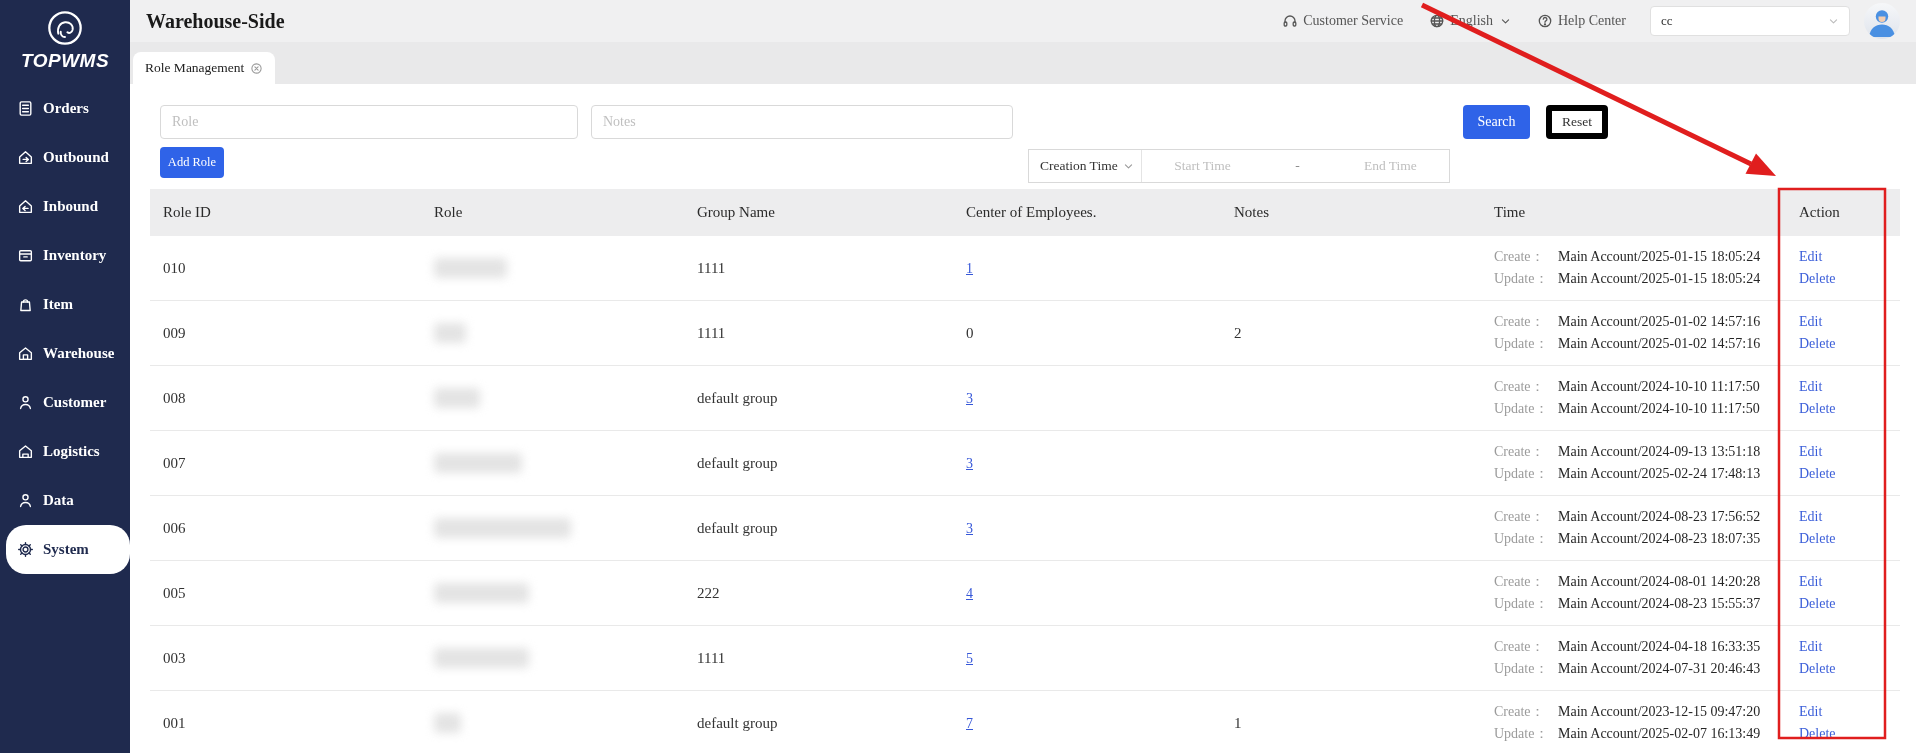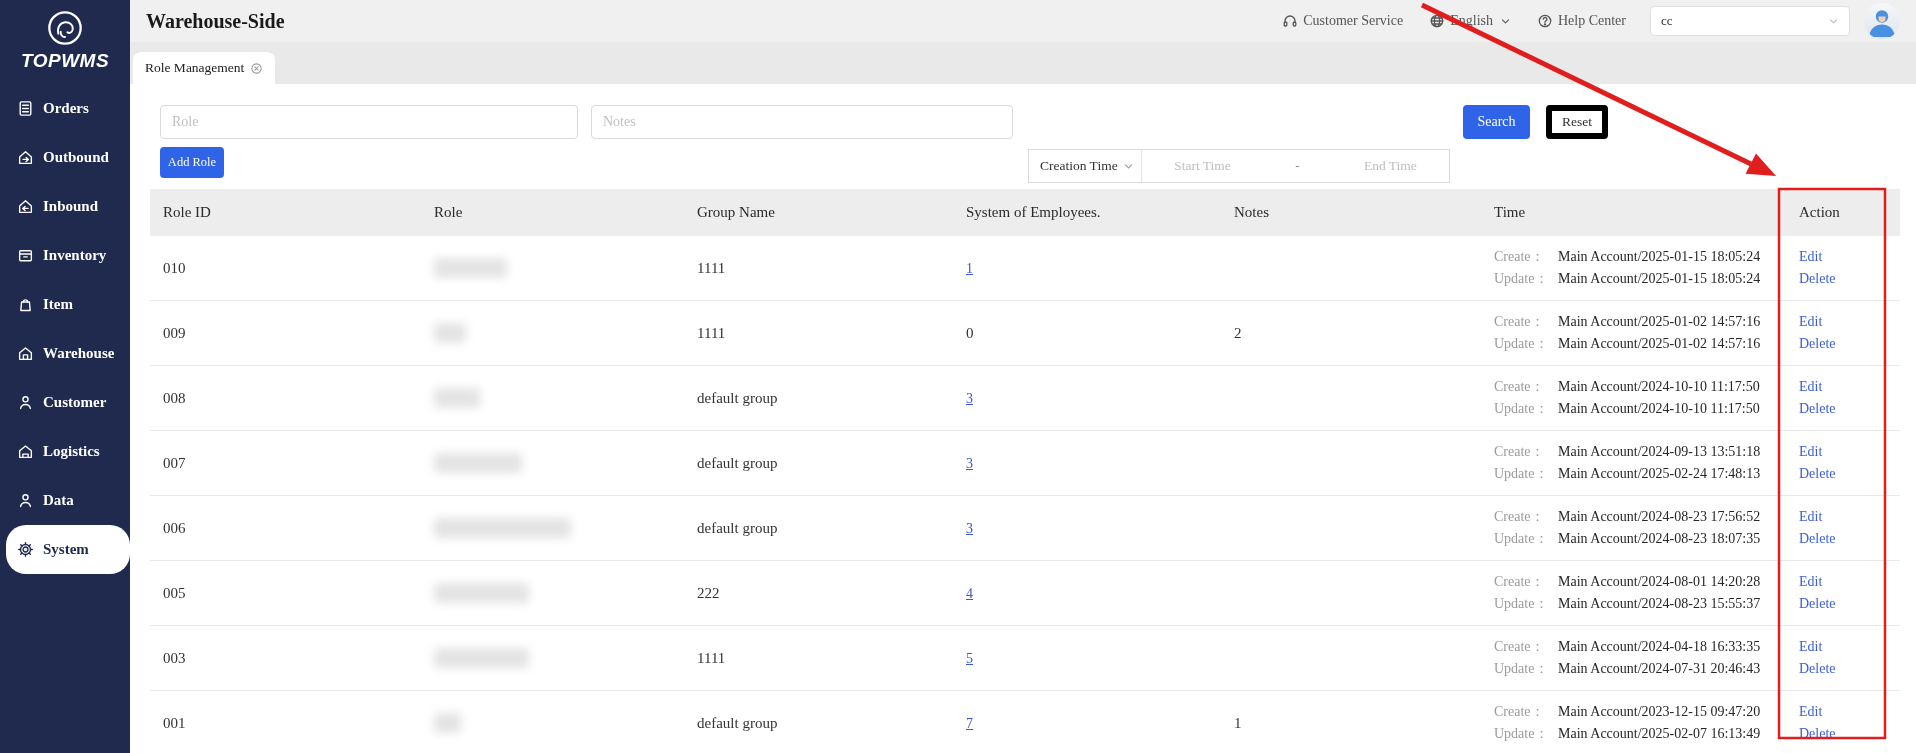--- a/index.html
+++ b/index.html
@@ -289,21 +289,21 @@
           <col style="width: 268px;">
           <col style="width: 260px;">
           <col style="width: 305px;">
           <col style="width: 114px;">
         </colgroup>
       <thead>
           <tr>
             <th>Role ID</th>
             <th>Role</th>
             <th>Group Name</th>
-            <th>System of Employees.</th>
+            <th>Center of Employees.</th>
             <th>Notes</th>
             <th>Time</th>
             <th>Action</th>
           </tr>
         </thead>
       <tbody>
           <tr>
             <td>010</td>
             <td>
               <div class="redacted" style="width: 73px;"></div>

